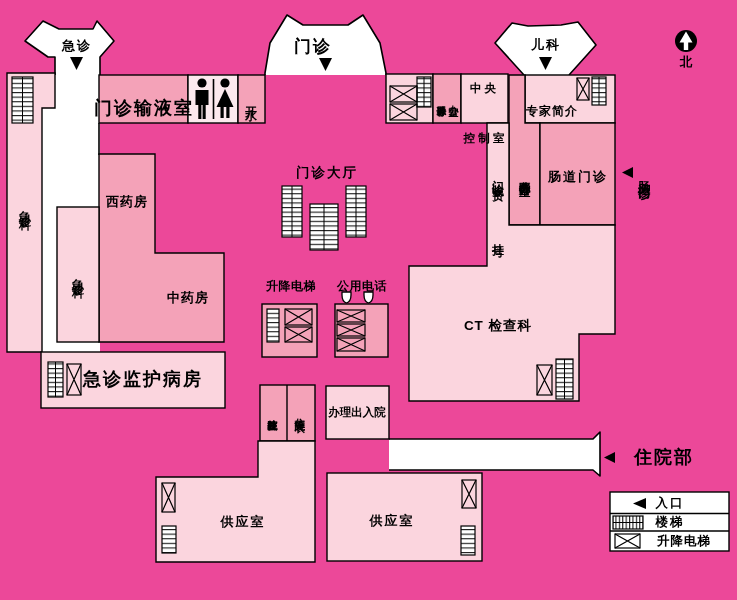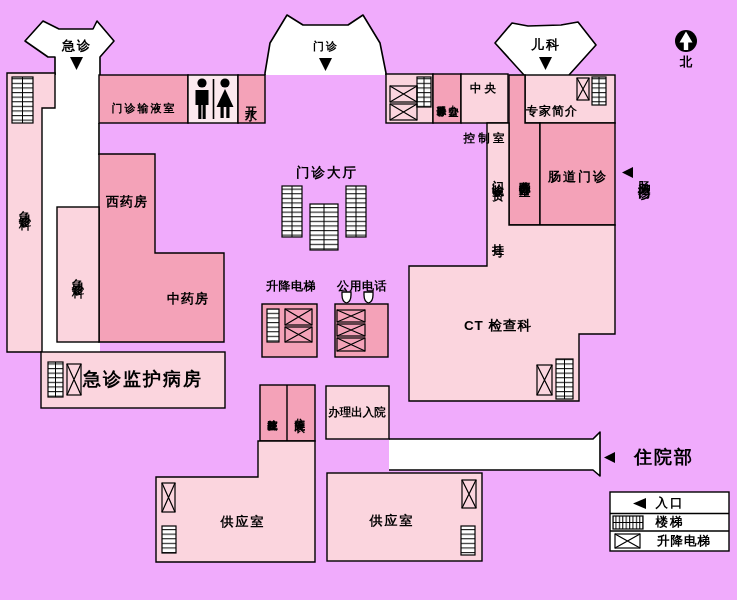--- a/index.html
+++ b/index.html
@@ -1,16 +1,16 @@
 <!DOCTYPE html>
 <html><head>
 <meta charset="utf-8">
 <style>
   html,body{margin:0;padding:0;}
-  #stage{position:relative;width:737px;height:600px;background:#f0abfc;overflow:hidden;
+  #stage{position:relative;width:737px;height:600px;background:#ec4899;overflow:hidden;
          font-family:"Liberation Sans","DejaVu Sans",sans-serif;}
   #plan{position:absolute;left:0;top:0;}
   .room-dark{fill:#f4a2b8;stroke:#000;stroke-width:1.4;}
   .room-light{fill:#fbd5de;stroke:#000;stroke-width:1.4;}
   .room-pale{fill:#fce9ee;stroke:#000;stroke-width:1.4;}
   .hallway{fill:#ffffff;stroke:#000;stroke-width:1.6;stroke-linejoin:round;}
   .wallline{fill:none;stroke:#000;stroke-width:1.6;stroke-linejoin:round;}
   .stairs{fill:url(#rungsV);stroke:#000;stroke-width:1.2;}
   .stairsH{fill:url(#rungsH);stroke:#000;stroke-width:1.2;}
   .elev{fill:none;stroke:#000;stroke-width:1.2;}
@@ -194,30 +194,30 @@
           <line x1="613" y1="522.5" x2="643" y2="522.5" stroke="#000" stroke-width="1"></line>
         </g>
     <g class="elev">
           <rect x="615" y="534" width="25" height="14" fill="#fff"></rect>
           <path d="M615,534 l25,14 M640,534 l-25,14"></path>
         </g>
   </g>
 </svg>
 
 <div class="label" style="left:77px;top:45px;font-size:13px;letter-spacing:2px;">急诊</div>
-<div class="label" style="left:326px;top:46px;font-size:11px;letter-spacing:2px;">门诊</div>
+<div class="label" style="left:313px;top:46px;font-size:17px;letter-spacing:2px;">门诊</div>
 <div class="label" style="left:546px;top:44px;font-size:13px;letter-spacing:2px;">儿科</div>
 <div class="label" style="left:686px;top:62px;font-size:12.5px;">北</div>
 
 <div class="label v" style="left:25px;top:206px;letter-spacing:4px;">急诊科</div>
 <div class="label v" style="left:78px;top:274px;letter-spacing:4px;">急诊科</div>
-<div class="label" style="left:144px;top:108px;font-size:11px;letter-spacing:2px;">门诊输液室</div>
+<div class="label" style="left:144px;top:108px;font-size:18px;letter-spacing:2px;">门诊输液室</div>
 <div class="label v" style="left:251px;top:99px;letter-spacing:2px;">开水</div>
 <div class="label" style="left:127px;top:201px;font-size:13px;letter-spacing:1px;">西药房</div>
-<div class="label" style="left:188px;top:298px;font-size:13px;letter-spacing:1px;">中药房</div>
+<div class="label" style="left:188px;top:298px;font-size:13px;letter-spacing:1px;font-family:Liberation Mono, monospace;">中药房</div>
 <div class="label" style="left:327px;top:173px;font-size:13.5px;letter-spacing:2px;">门诊大厅</div>
 <div class="label" style="left:291px;top:286px;font-size:12px;letter-spacing:0.5px;">升降电梯</div>
 <div class="label" style="left:362px;top:286px;font-size:12px;letter-spacing:0.5px;">公用电话</div>
 <div class="label" style="left:143px;top:379px;font-size:18px;letter-spacing:2px;">急诊监护病房</div>
 
 <div class="label v" style="left:441px;top:98px;font-size:10px;letter-spacing:0px;">导诊服务</div>
 <div class="label v" style="left:453px;top:98px;font-size:10px;letter-spacing:1px;">办公室</div>
 <div class="label" style="left:483px;top:89px;font-size:11.5px;">中  央</div>
 <div class="label" style="left:484px;top:105px;font-size:11.5px;margin-top:34px;">控 制 室</div>
 <div class="label" style="left:552px;top:111px;font-size:12px;letter-spacing:1px;">专家简介</div>

